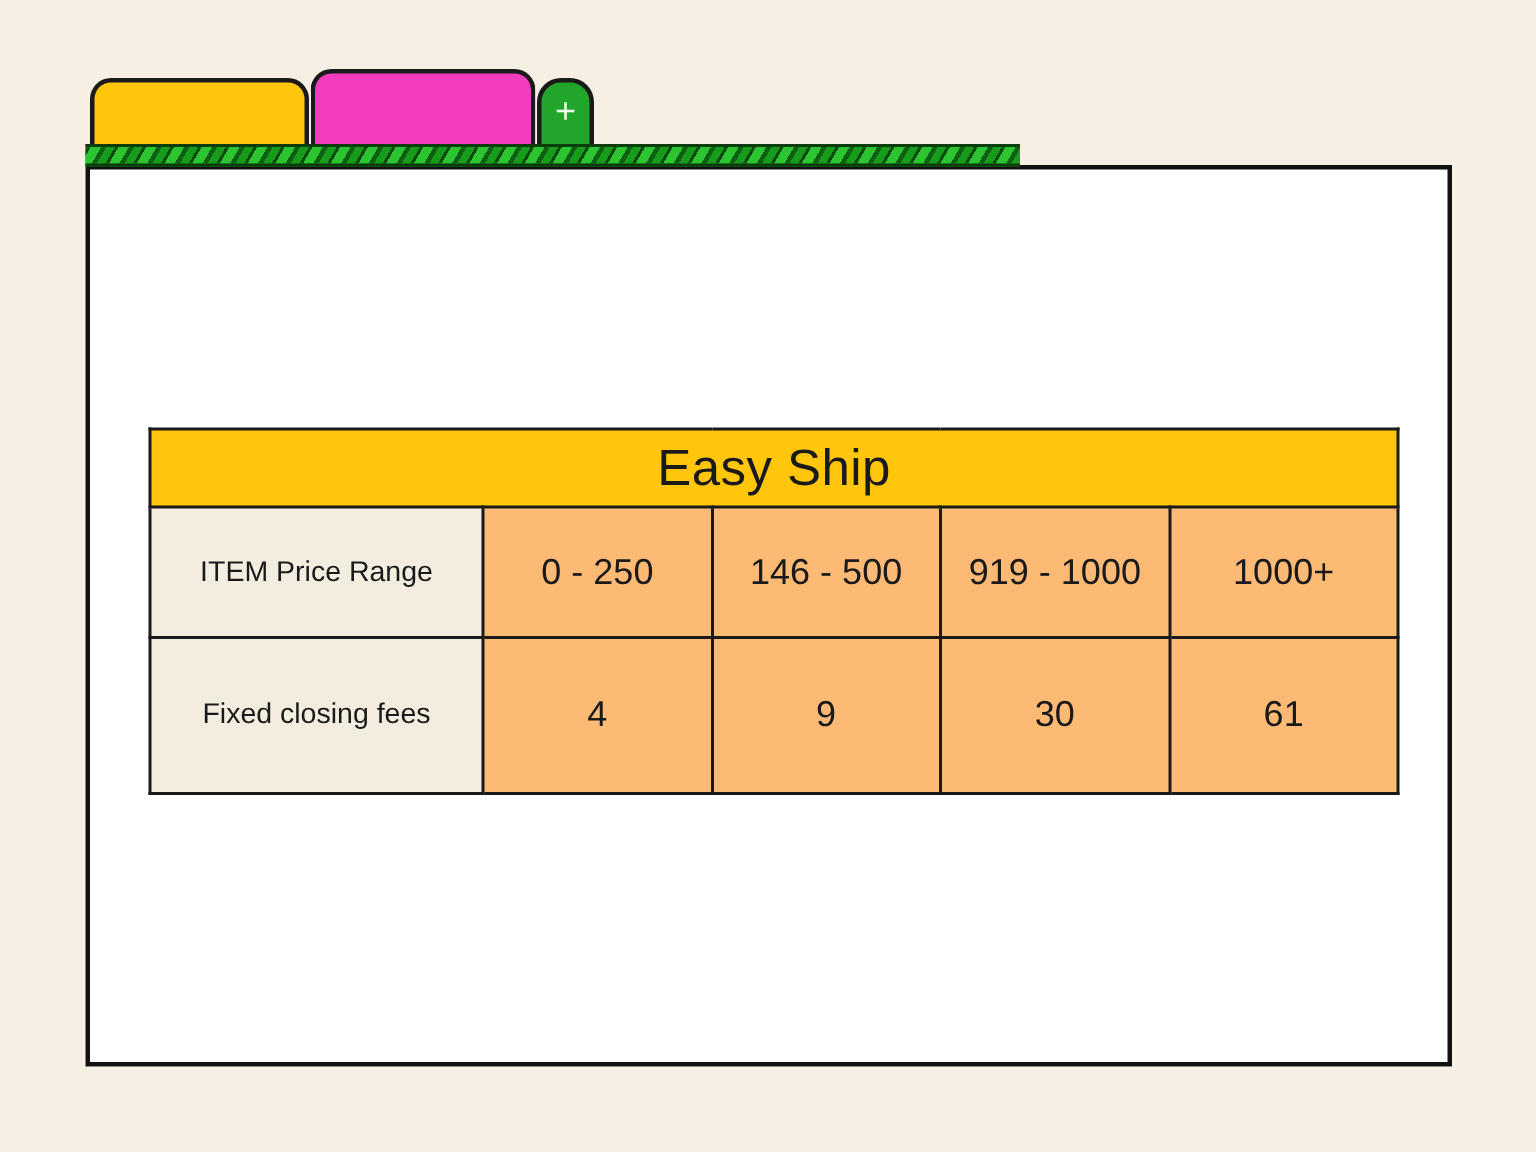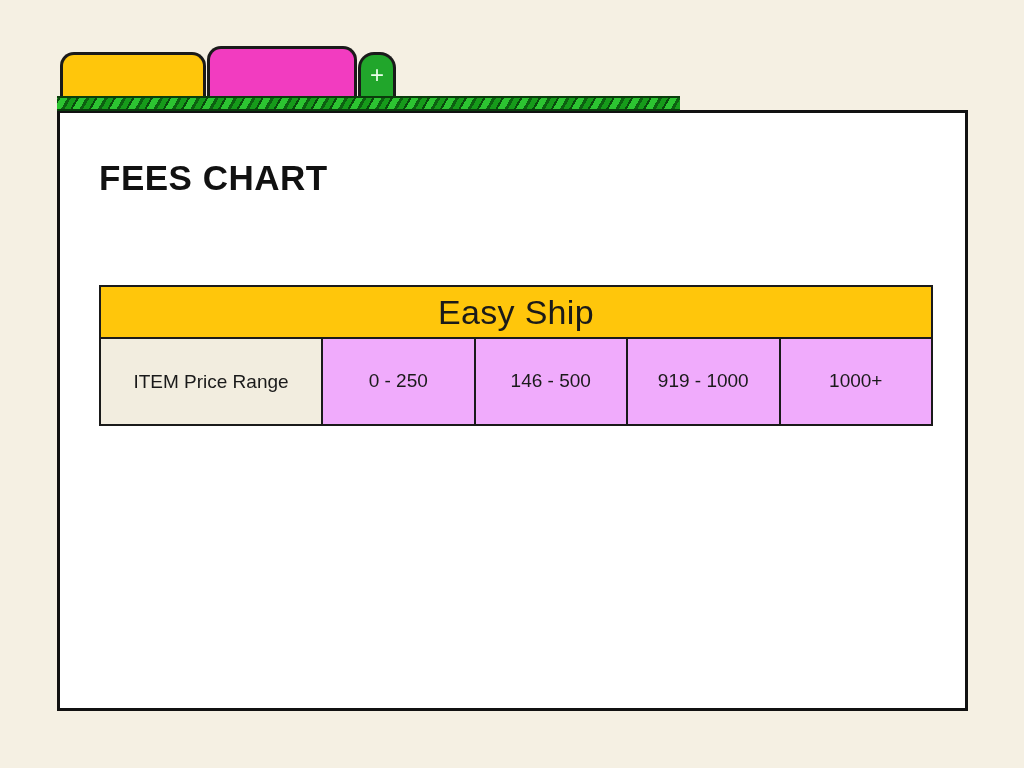--- a/index.html
+++ b/index.html
@@ -136,22 +136,22 @@
     font-size: 34px;
     font-weight: bold;
     letter-spacing: 0.3px;
   }
   .label-cell {
     background: #f2eddf;
     font-size: 19px;
     line-height: 1.45;
   }
   .data-cell {
-    background: #f0abfc;
-    font-size: 19px;
+    background: #fdba74;
+    font-size: 24px;
     line-height: 1.4;
   }
   .row-range .data-cell,
   .row-range .label-cell { height: 87px; }
   .row-fees  .data-cell,
   .row-fees  .label-cell { height: 104px; }
 </style>
 </head>
 <body>
 
@@ -167,21 +167,20 @@
 
   <div class="tab" id="tab-add">
     <span class="plus">+</span>
   </div>
 
   <div id="green-rail"></div>
 </div>
 
 <div id="panel">
 
-  <div id="page-title">FEES CHART</div>
 
   <table id="fees-table">
     <colgroup>
       <col class="col-label">
       <col class="col-data">
       <col class="col-data">
       <col class="col-data">
       <col class="col-data">
     </colgroup>
     <thead>
@@ -190,16 +189,23 @@
       </tr>
     </thead>
     <tbody>
       <tr class="row-range">
         <td class="label-cell">ITEM Price Range</td>
         <td class="data-cell">0 - 250</td>
         <td class="data-cell">146 - 500</td>
         <td class="data-cell">919 - 1000</td>
         <td class="data-cell">1000+</td>
       </tr>
+      <tr class="row-fees">
+        <td class="label-cell">Fixed closing fees</td>
+        <td class="data-cell">4</td>
+        <td class="data-cell">9</td>
+        <td class="data-cell">30</td>
+        <td class="data-cell">61</td>
+      </tr>
     </tbody>
   </table>
 
 </div>
 
 </body></html>

